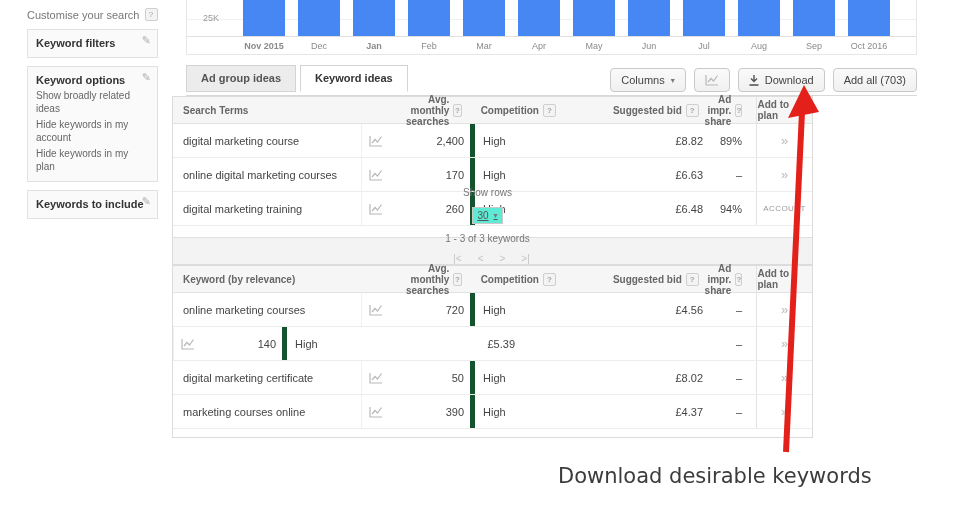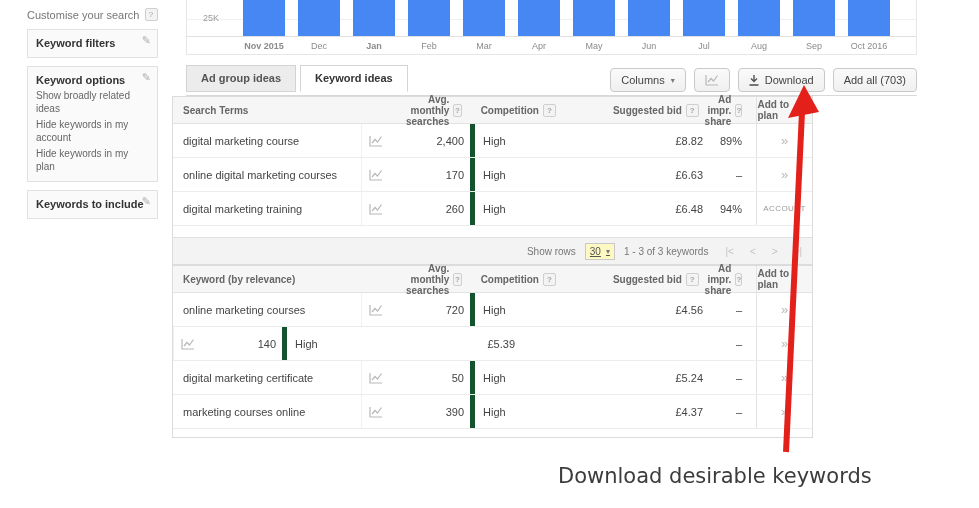--- a/index.html
+++ b/index.html
@@ -54,22 +54,22 @@
   .c-share{flex:1;text-align:right;padding-right:14px;}
   .c-add{width:56px;align-self:stretch;display:flex;align-items:center;justify-content:center;
          border-left:1px solid #e3e3e3;color:#b9b9b9;font-size:13px;cursor:pointer;}
   .thead .c-trend,.thead .c-avg{border-color:transparent;}
   .thead .c-avg{font-weight:bold;}
   .thead .c-add{font-size:10px;color:#666;cursor:default;}
   .hlabel{display:inline-flex;align-items:center;gap:4px;}
   .account{font-size:8px;letter-spacing:.4px;color:#9a9a9a;}
   .pag-spacer{height:11px;background:#fff;}
   .pagbar{height:26px;background:#f3f3f3;border-top:1px solid #e0e0e0;display:flex;align-items:center;
-          justify-content:flex-end;font-size:10px;color:#777;gap:9px;padding-right:10px;}
-  .rows-select{border:1px solid #c9c9c9;background:#fef9c3;padding:2px 4px;font-size:10px;color:#555;
+          justify-content:flex-end;font-size:10px;color:#777;gap:9px;padding-right:10px;flex-direction:column;}
+  .rows-select{border:1px solid #c9c9c9;background:#5eead4;padding:2px 4px;font-size:10px;color:#555;
                display:inline-flex;align-items:center;gap:5px;cursor:pointer;text-decoration:underline;}
   .pager{display:flex;gap:16px;color:#c3c3c3;font-size:10px;margin-left:8px;}
   .pager span{cursor:pointer;}
   .t2-spacer{height:8px;background:#fff;}
 
   
   .arrow-overlay{position:absolute;left:0;top:0;pointer-events:none;z-index:10;}
   .arrow-overlay line{stroke:var(--arrow-red);}
   .arrow-overlay polygon{fill:var(--arrow-red);}
   .caption{position:absolute;left:558px;top:464px;font-family:"DejaVu Sans",sans-serif;
@@ -315,21 +315,21 @@
         <div class="trow">
     <div class="cell c-term">digital marketing certificate</div>
     <div class="cell c-trend">
       <svg class="trend-svg" width="14" height="12" viewBox="0 0 14 12">
         <polyline points="1,1 1,11 13,11"></polyline>
               <polyline points="3,8 6,4.5 8.5,7 12.5,1.5"></polyline>
       </svg>
     </div>
     <div class="cell c-avg">50</div>
     <div class="cell c-comp">High</div>
-    <div class="cell c-bid">£5.24</div>
+    <div class="cell c-bid">£8.02</div>
     <div class="cell c-share">–</div>
     <div class="cell c-add">»</div>
   </div>
         <div class="trow">
     <div class="cell c-term">marketing courses online</div>
     <div class="cell c-trend">
       <svg class="trend-svg" width="14" height="12" viewBox="0 0 14 12">
         <polyline points="1,1 1,11 13,11"></polyline>
               <polyline points="3,8 6,4.5 8.5,7 12.5,1.5"></polyline>
       </svg>

